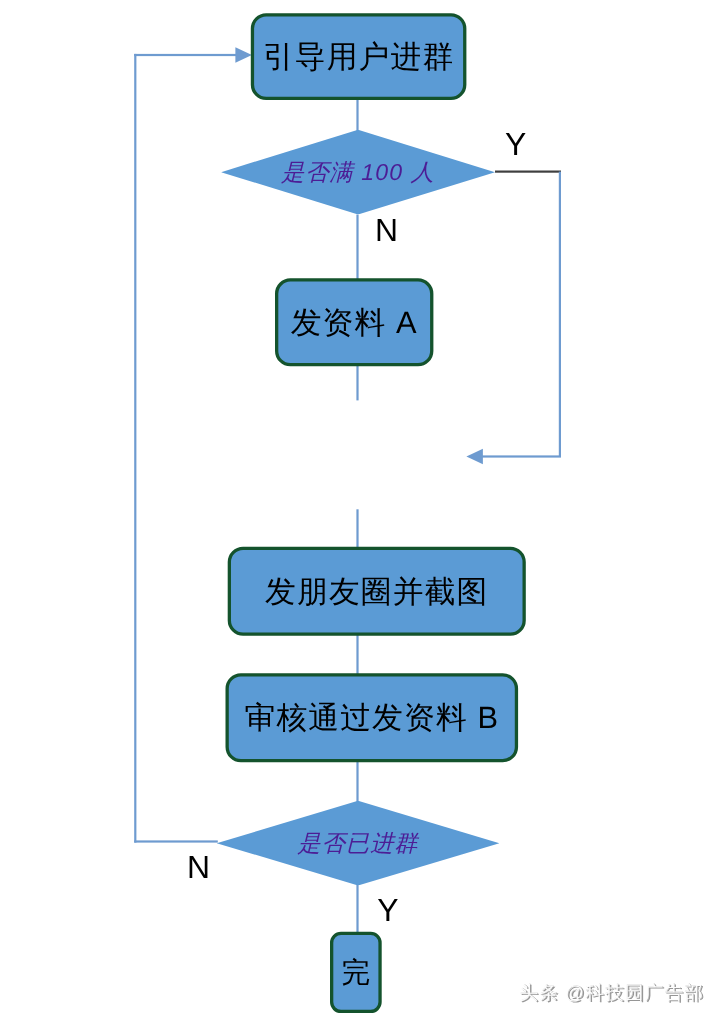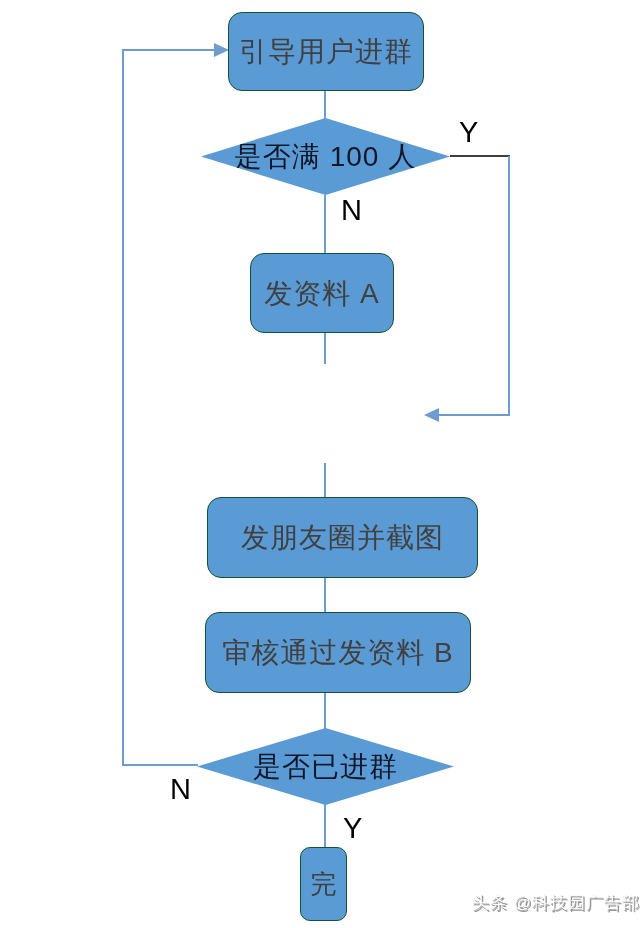--- a/index.html
+++ b/index.html
@@ -12,46 +12,47 @@
     position: relative;
     width: 640px;
     height: 928px;
     background: #ffffff;
     overflow: hidden;
   }
   
   .node {
     position: absolute;
     background: #5b9bd5;
-    border: 1px solid #14532d;
+    border: 3px solid #14532d;
     border-radius: 14px;
-    color: #404040;
+    color: #000000;
     display: flex;
     align-items: center;
     justify-content: center;
     text-align: center;
     font-size: 28px;
     letter-spacing: 1px;
     line-height: 1.25;
     white-space: pre-line;
     box-sizing: border-box;
   }
   .diamond {
     position: absolute;
     background: #5b9bd5;
     clip-path: polygon(50% 0%, 100% 50%, 50% 100%, 0% 50%);
-    color: #0f172a;
+    color: #4c1d95;
     display: flex;
     align-items: center;
     justify-content: center;
     text-align: center;
-    font-size: 28px;
+    font-size: 21px;
     letter-spacing: 1px;
     border: none;
     border-radius: 0;
+    font-style: italic;
   }
   
   .line {
     position: absolute;
     background: #6e9bd0;
   }
   .line.dark { background: #3f3f3f; }
   .arr {
     position: absolute;
     width: 0;

